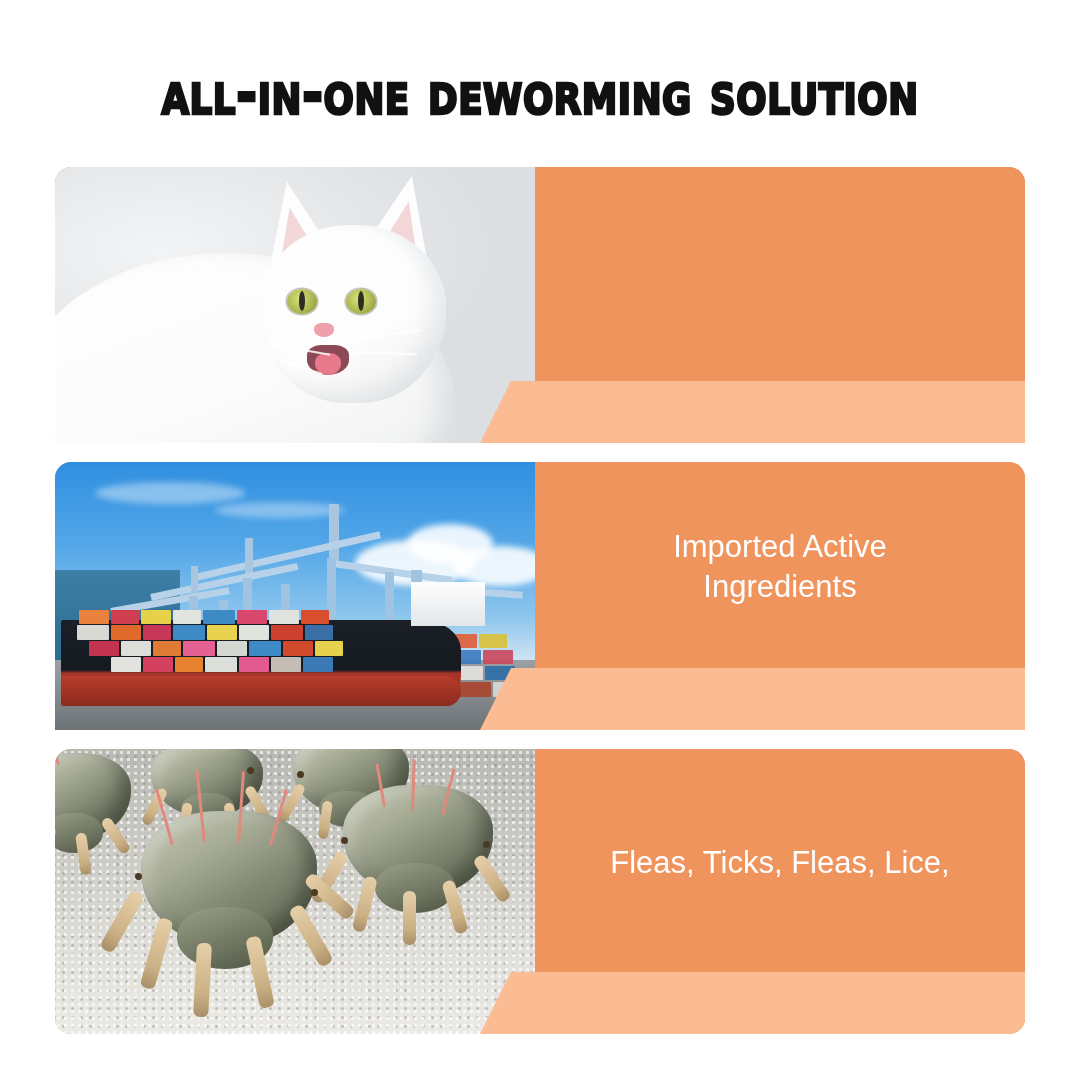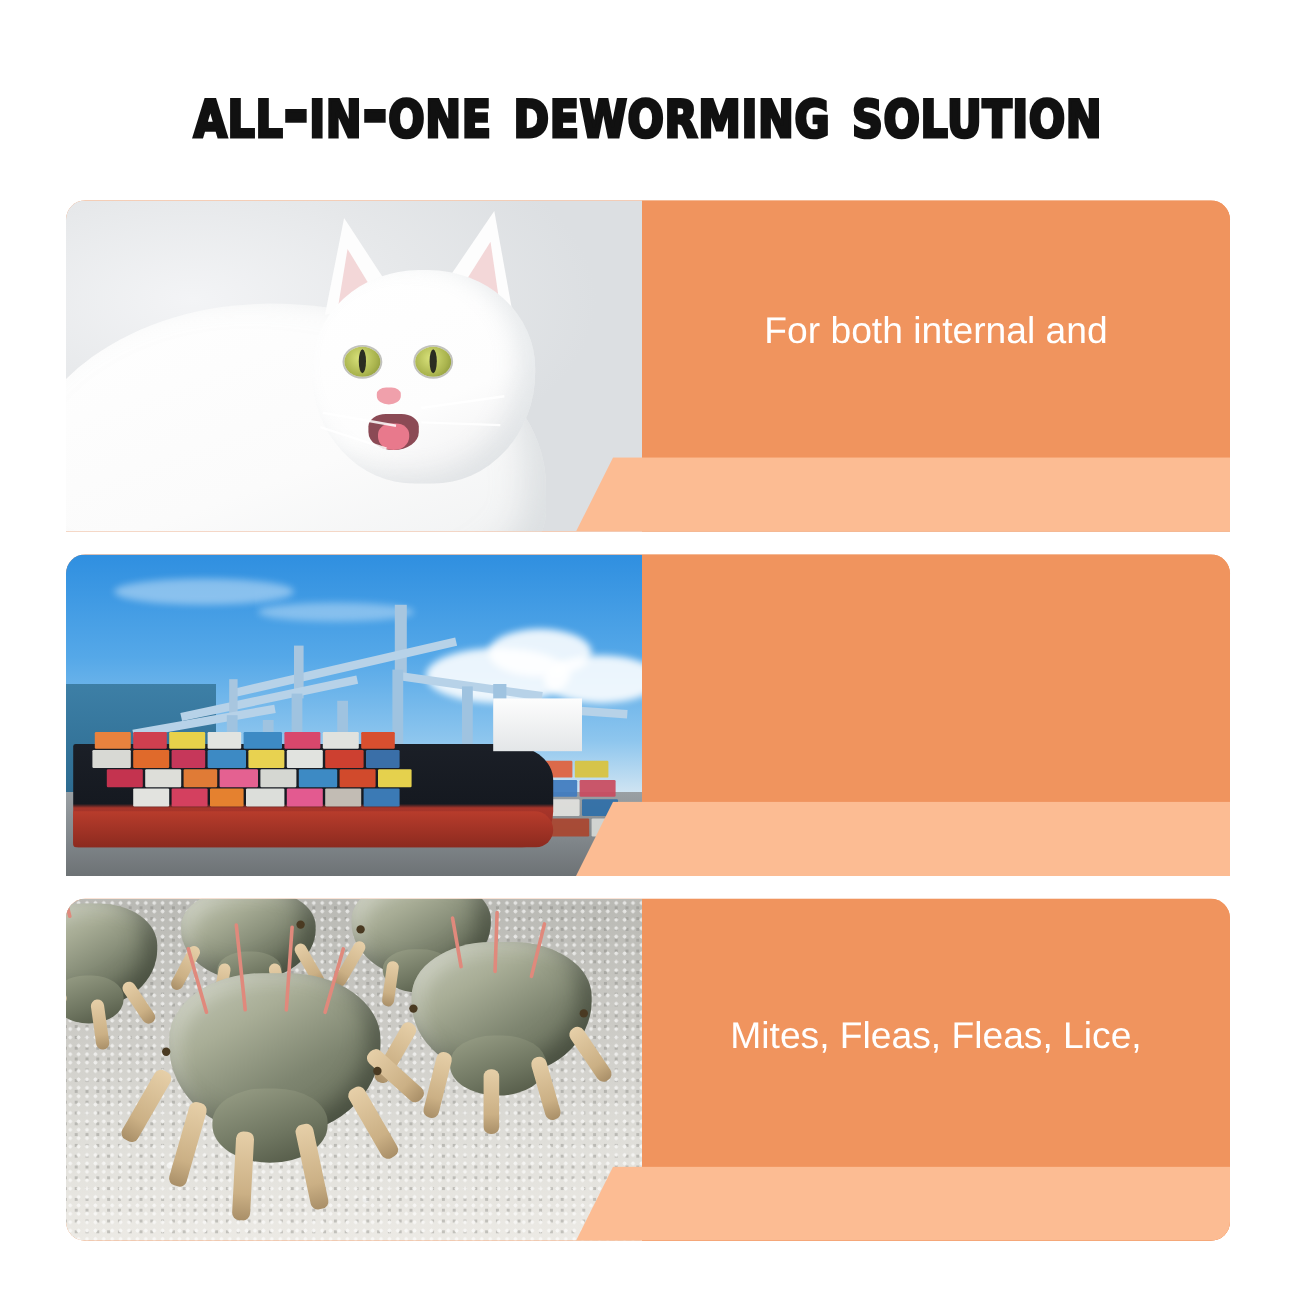--- a/index.html
+++ b/index.html
@@ -340,21 +340,20 @@
       </div>
 
       <div class="cat-whisk" style="left:214px;top:176px;width:62px;transform:rotate(10deg)"></div>
       <div class="cat-whisk" style="left:212px;top:188px;width:58px;transform:rotate(18deg)"></div>
       <div class="cat-whisk" style="left:296px;top:172px;width:70px;transform:rotate(-8deg)"></div>
       <div class="cat-whisk" style="left:296px;top:184px;width:66px;transform:rotate(2deg)"></div>
     </div>
 
     <div class="panel">
       <div class="panel-text">
-        <span class="body">For both internal and</span>
       </div>
     </div>
 
     <div class="band"></div>
   </div>
 
   <div class="card c2">
 
     <div class="photo">
       <div class="port-sky"></div>
@@ -431,20 +430,22 @@
       <div class="ctr" style="left:88px;bottom:58px;width:30px;height:15px;background:#d4405f;"></div>
       <div class="ctr" style="left:120px;bottom:58px;width:28px;height:15px;background:#e5812f;"></div>
       <div class="ctr" style="left:150px;bottom:58px;width:32px;height:15px;background:#dcdeda;"></div>
       <div class="ctr" style="left:184px;bottom:58px;width:30px;height:15px;background:#e35a90;"></div>
       <div class="ctr" style="left:216px;bottom:58px;width:30px;height:15px;background:#c2bcb4;"></div>
       <div class="ctr" style="left:248px;bottom:58px;width:30px;height:15px;background:#3b7ab5;"></div>
     </div>
 
     <div class="panel">
       <div class="panel-text">
+        <span class="body">Imported Active</span>
+        <span class="body">Ingredients</span>
       </div>
     </div>
 
     <div class="band"></div>
   </div>
 
   <div class="card c3">
 
     <div class="photo">
       <div class="mite-bg"></div>
@@ -506,20 +507,20 @@
         <div class="mite-claw" style="left:170px;top:78px;"></div>
         <div class="mite-bristle" style="left:30px;top:-24px;height:58px;transform:rotate(-16deg);"></div>
         <div class="mite-bristle" style="left:62px;top:-42px;height:74px;transform:rotate(-6deg);"></div>
         <div class="mite-bristle" style="left:96px;top:-40px;height:72px;transform:rotate(4deg);"></div>
         <div class="mite-bristle" style="left:128px;top:-24px;height:58px;transform:rotate(16deg);"></div>
       </div>
     </div>
 
     <div class="panel">
       <div class="panel-text">
-        <span class="body">Mites, Fleas, Fleas, Lice,</span>
+        <span class="body">Fleas, Ticks, Fleas, Lice,</span>
       </div>
     </div>
 
     <div class="band"></div>
   </div>
 
 </div>
 
 </body></html>

